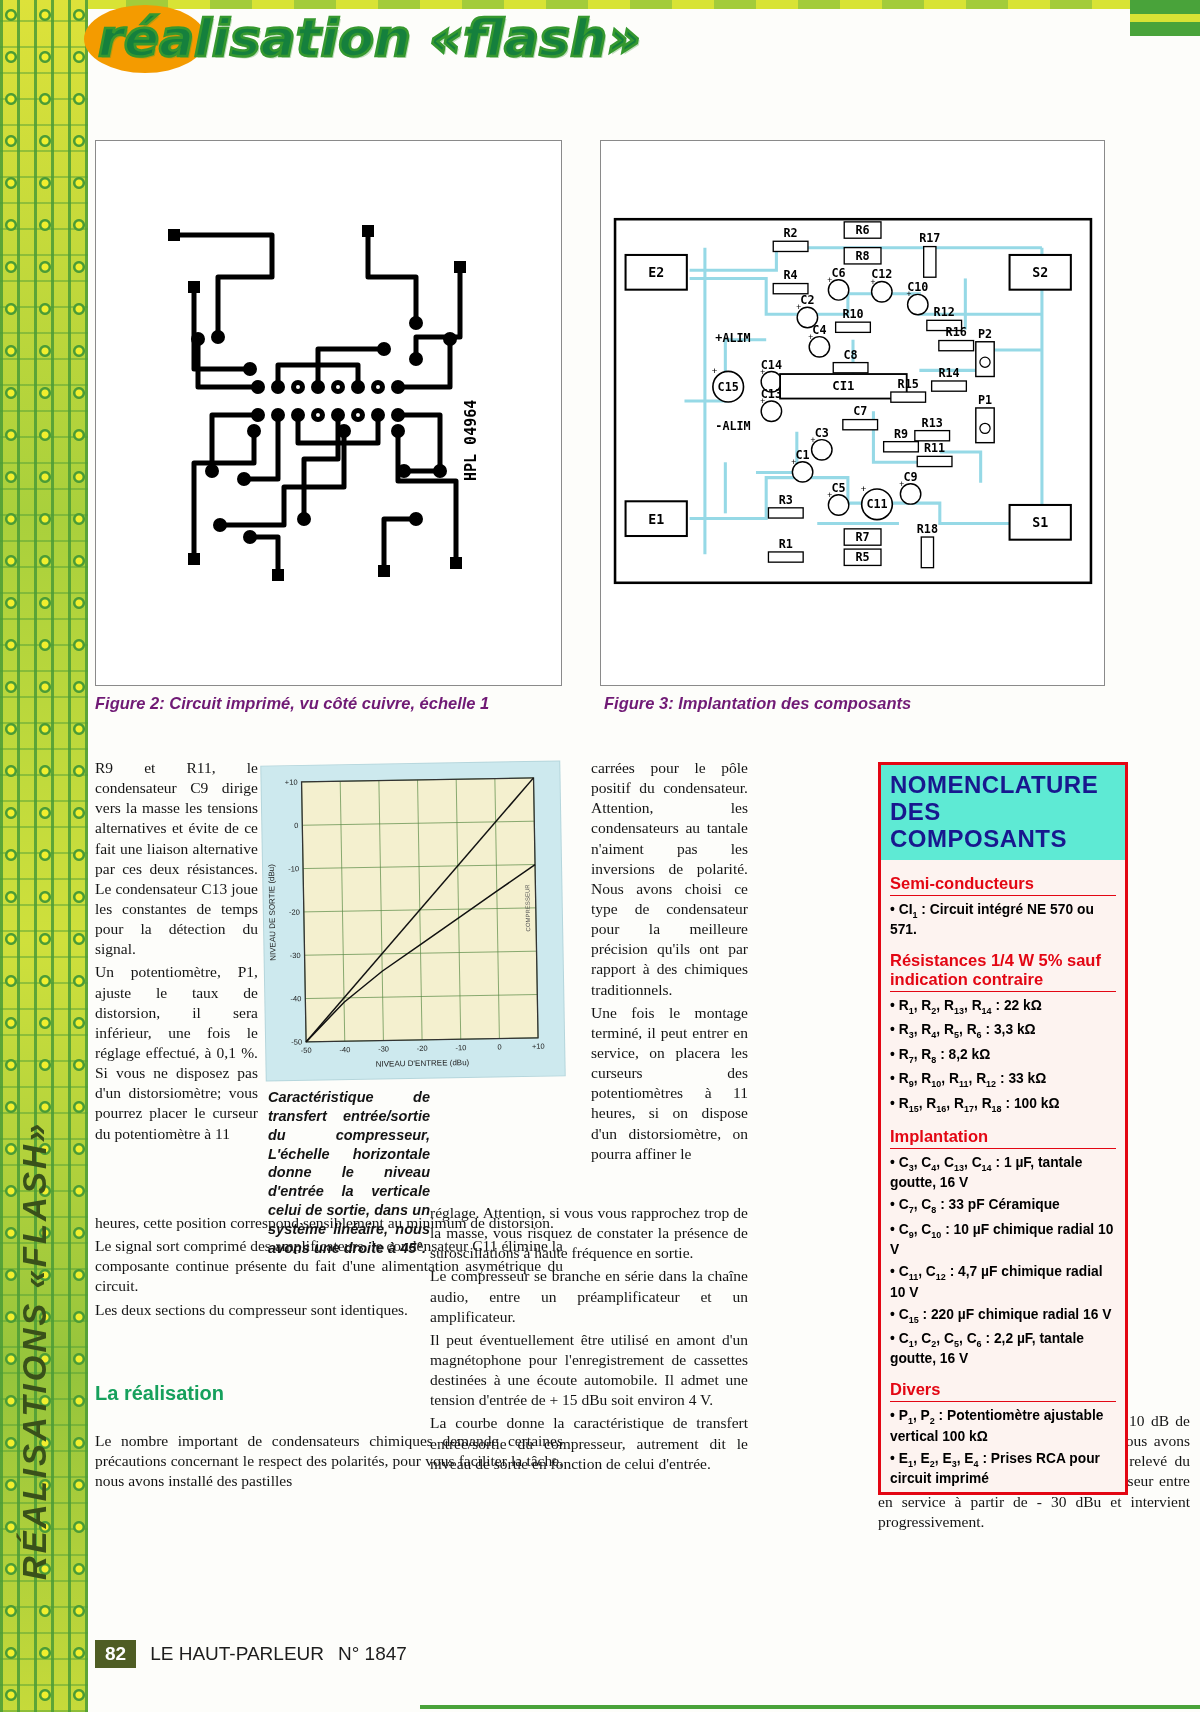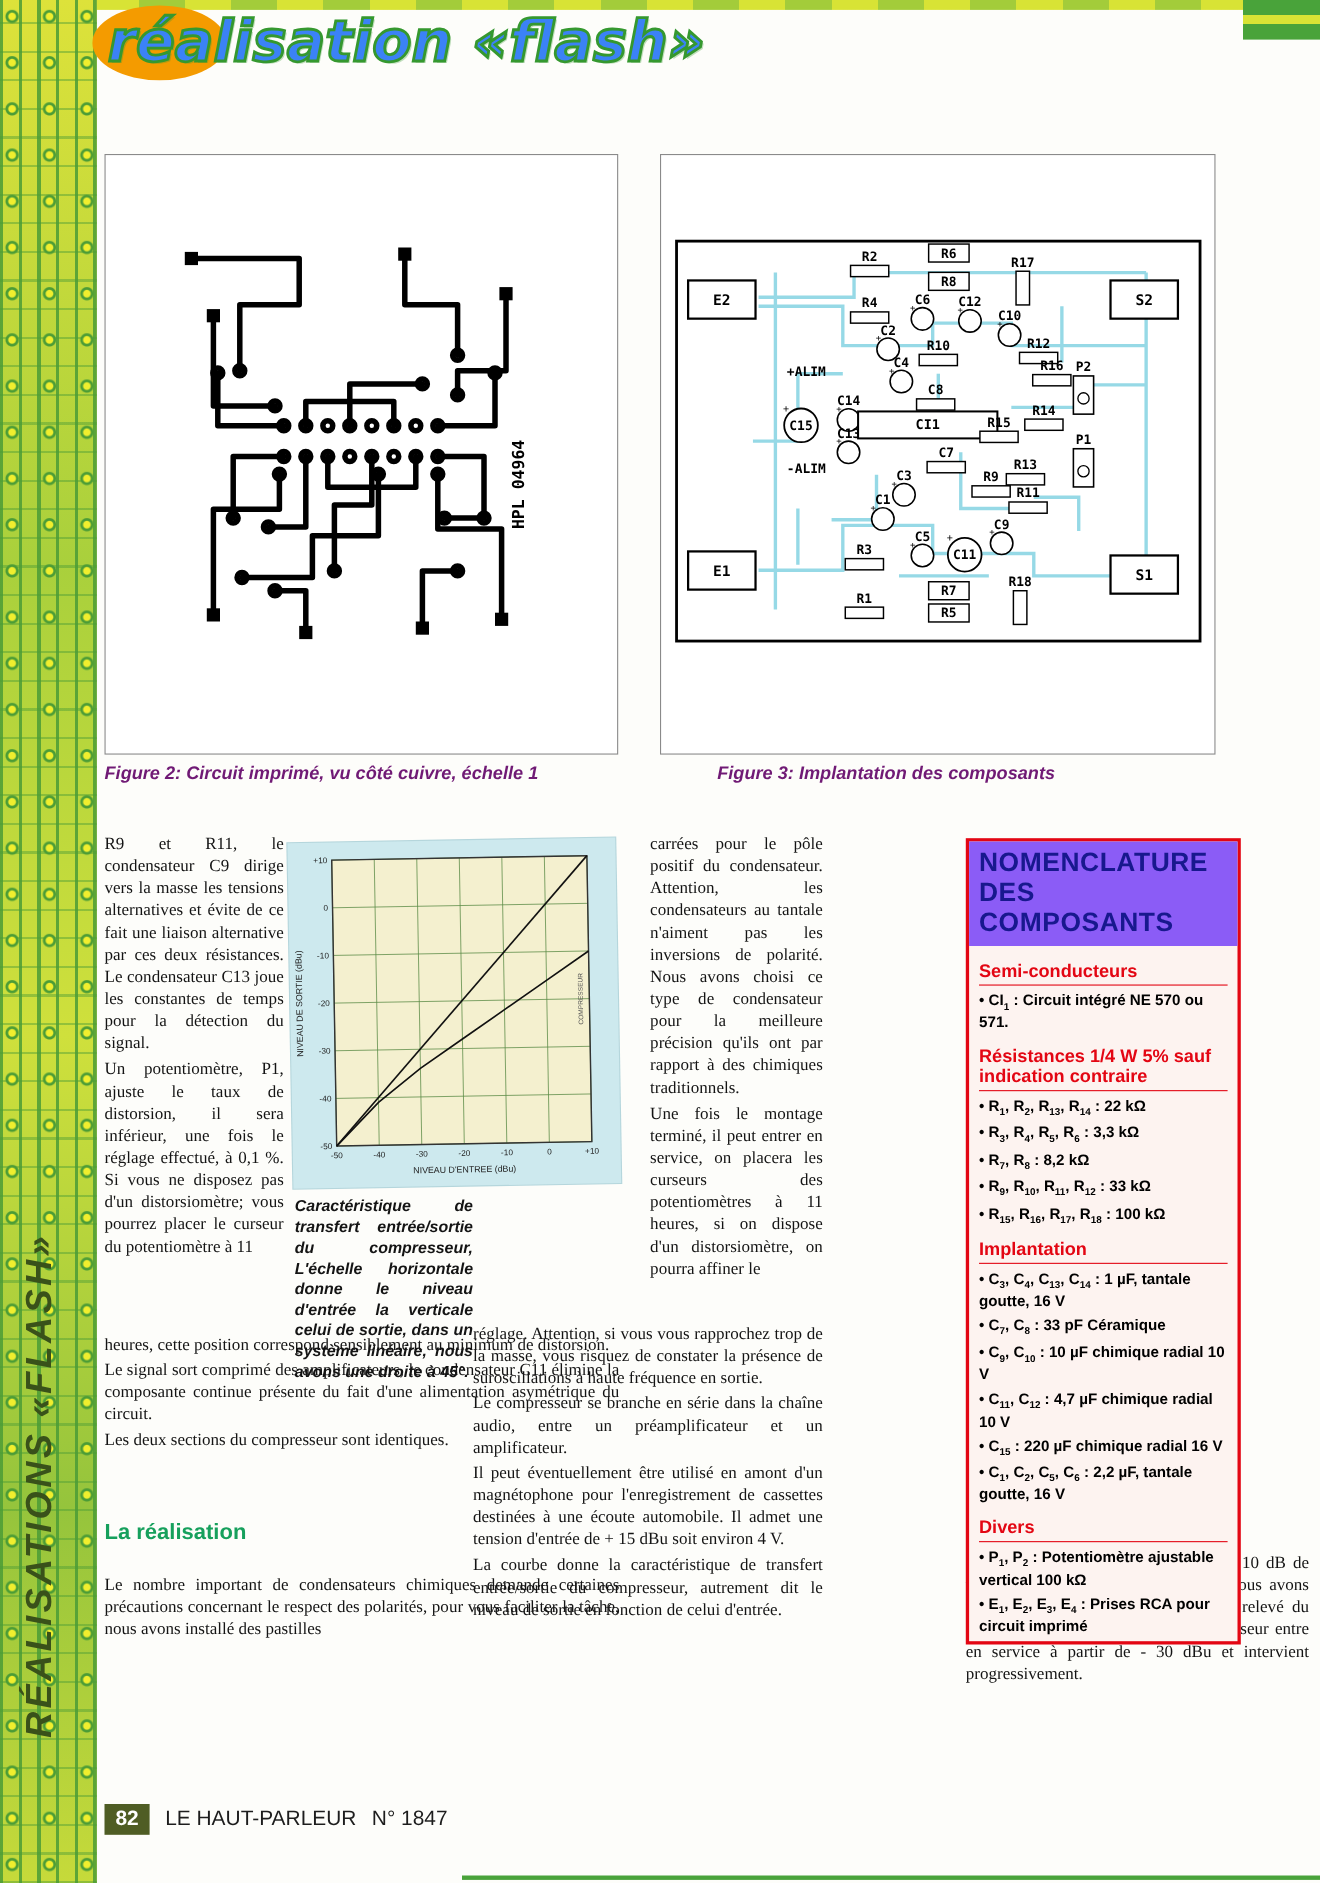--- a/index.html
+++ b/index.html
@@ -17,32 +17,32 @@
       repeating-linear-gradient(90deg,rgba(75,156,54,.85) 0 3px,rgba(0,0,0,0) 3px 17px),
       repeating-linear-gradient(0deg,rgba(75,156,54,.45) 0 2px,rgba(0,0,0,0) 2px 26px),
       linear-gradient(180deg,#dde23a,#a9d03c 30%,#cfe03c 55%,#95c43c 80%,#c6da3a);
     background-size:34px 42px,auto,auto,auto;}
   .side-text{position:absolute;left:16px;top:1005px;height:575px;writing-mode:vertical-rl;
     transform:rotate(180deg);font-family:"Liberation Sans",sans-serif;font-weight:bold;
     font-style:italic;font-size:33px;letter-spacing:3px;color:#39511a;white-space:nowrap;}
   
   .header-ellipse{position:absolute;left:84px;top:5px;width:122px;height:68px;background:#f49b00;border-radius:50%;}
   .header-title{position:absolute;left:98px;top:8px;font-family:"DejaVu Sans",sans-serif;
-    font-weight:bold;font-style:italic;font-size:52px;color:#3b82f6;
+    font-weight:bold;font-style:italic;font-size:52px;color:#15803d;
     -webkit-text-stroke:2.6px #35982f;text-shadow:2px 2px 0 rgba(53,152,47,.30);white-space:nowrap;text-align:center;}
   
   .figure-box{position:absolute;background:#fff;border:1.5px solid #8a8a8a;}
   #fig2-box{left:95px;top:140px;width:467px;height:546px;}
   #fig2-box svg{position:absolute;left:58px;top:78px;}
   #fig3-box{left:600px;top:140px;width:505px;height:546px;}
   #fig3-box svg{position:absolute;left:12px;top:76px;}
   .fig-caption{position:absolute;font-family:"Liberation Sans",sans-serif;font-weight:bold;
     font-style:italic;font-size:16.5px;color:#701a75;}
   #fig2-caption{left:95px;top:694px;width:470px;}
-  #fig3-caption{left:604px;top:694px;width:500px;margin-left:48px;}
+  #fig3-caption{left:604px;top:694px;width:500px;}
   #fig2-svg text,#fig3-svg text{font-family:"DejaVu Sans Mono",monospace;}
   
   .bodytext{position:absolute;font-size:15.5px;line-height:1.3;text-align:justify;color:#141414;
     hyphens:auto;-webkit-hyphens:auto;}
   .bodytext p{margin:3px 0 3px 0;}
   #colA{left:95px;top:755px;width:163px;height:452px;overflow:hidden;}
   #colA-wide{left:95px;top:1210px;width:468px;}
   #green-heading{position:absolute;left:95px;top:1382px;font-family:"Liberation Sans",sans-serif;
     font-weight:bold;font-size:20px;color:#16a05c;}
   #colA2{left:95px;top:1428px;width:468px;}
@@ -50,21 +50,21 @@
   #colB-wide{left:430px;top:1200px;width:318px;}
   #colC{left:878px;top:1408px;width:312px;}
   
   .chart-wrap{position:absolute;left:264px;top:764px;width:298px;height:314px;background:#cde9ee;
     transform:rotate(-1deg);box-shadow:0 0 0 1px #b5d6dc;}
   #chart-svg text{font-family:"Liberation Sans",sans-serif;}
   #chart-caption{left:268px;top:1088px;width:162px;font-size:14.5px;line-height:1.3;font-style:italic;}
   
   .nomenclature{position:absolute;left:878px;top:762px;width:250px;min-height:632px;
     border:3px solid #e30613;background:#fdf3f0;}
-  .nom-title{background:#8b5cf6;color:#18188e;font-family:"Liberation Sans",sans-serif;
+  .nom-title{background:#5eead4;color:#18188e;font-family:"Liberation Sans",sans-serif;
     font-weight:bold;font-size:24px;line-height:1.12;padding:7px 9px;letter-spacing:.5px;}
   .nom-body{padding:2px 9px 0 9px;}
   .nom-heading{font-family:"Liberation Sans",sans-serif;font-weight:bold;font-size:16.5px;
     color:#e30613;margin:12px 0 5px 0;border-bottom:1.5px solid #e30613;padding-bottom:2px;line-height:1.15;}
   .nom-item{font-family:"Liberation Sans",sans-serif;font-size:13.8px;font-weight:bold;color:#000;
     margin:4px 0;line-height:1.3;}
   .nom-item sub{font-size:9px;}
   
   .footer{position:absolute;left:95px;top:1640px;display:flex;align-items:center;gap:14px;
     font-family:"Liberation Sans",sans-serif;}

